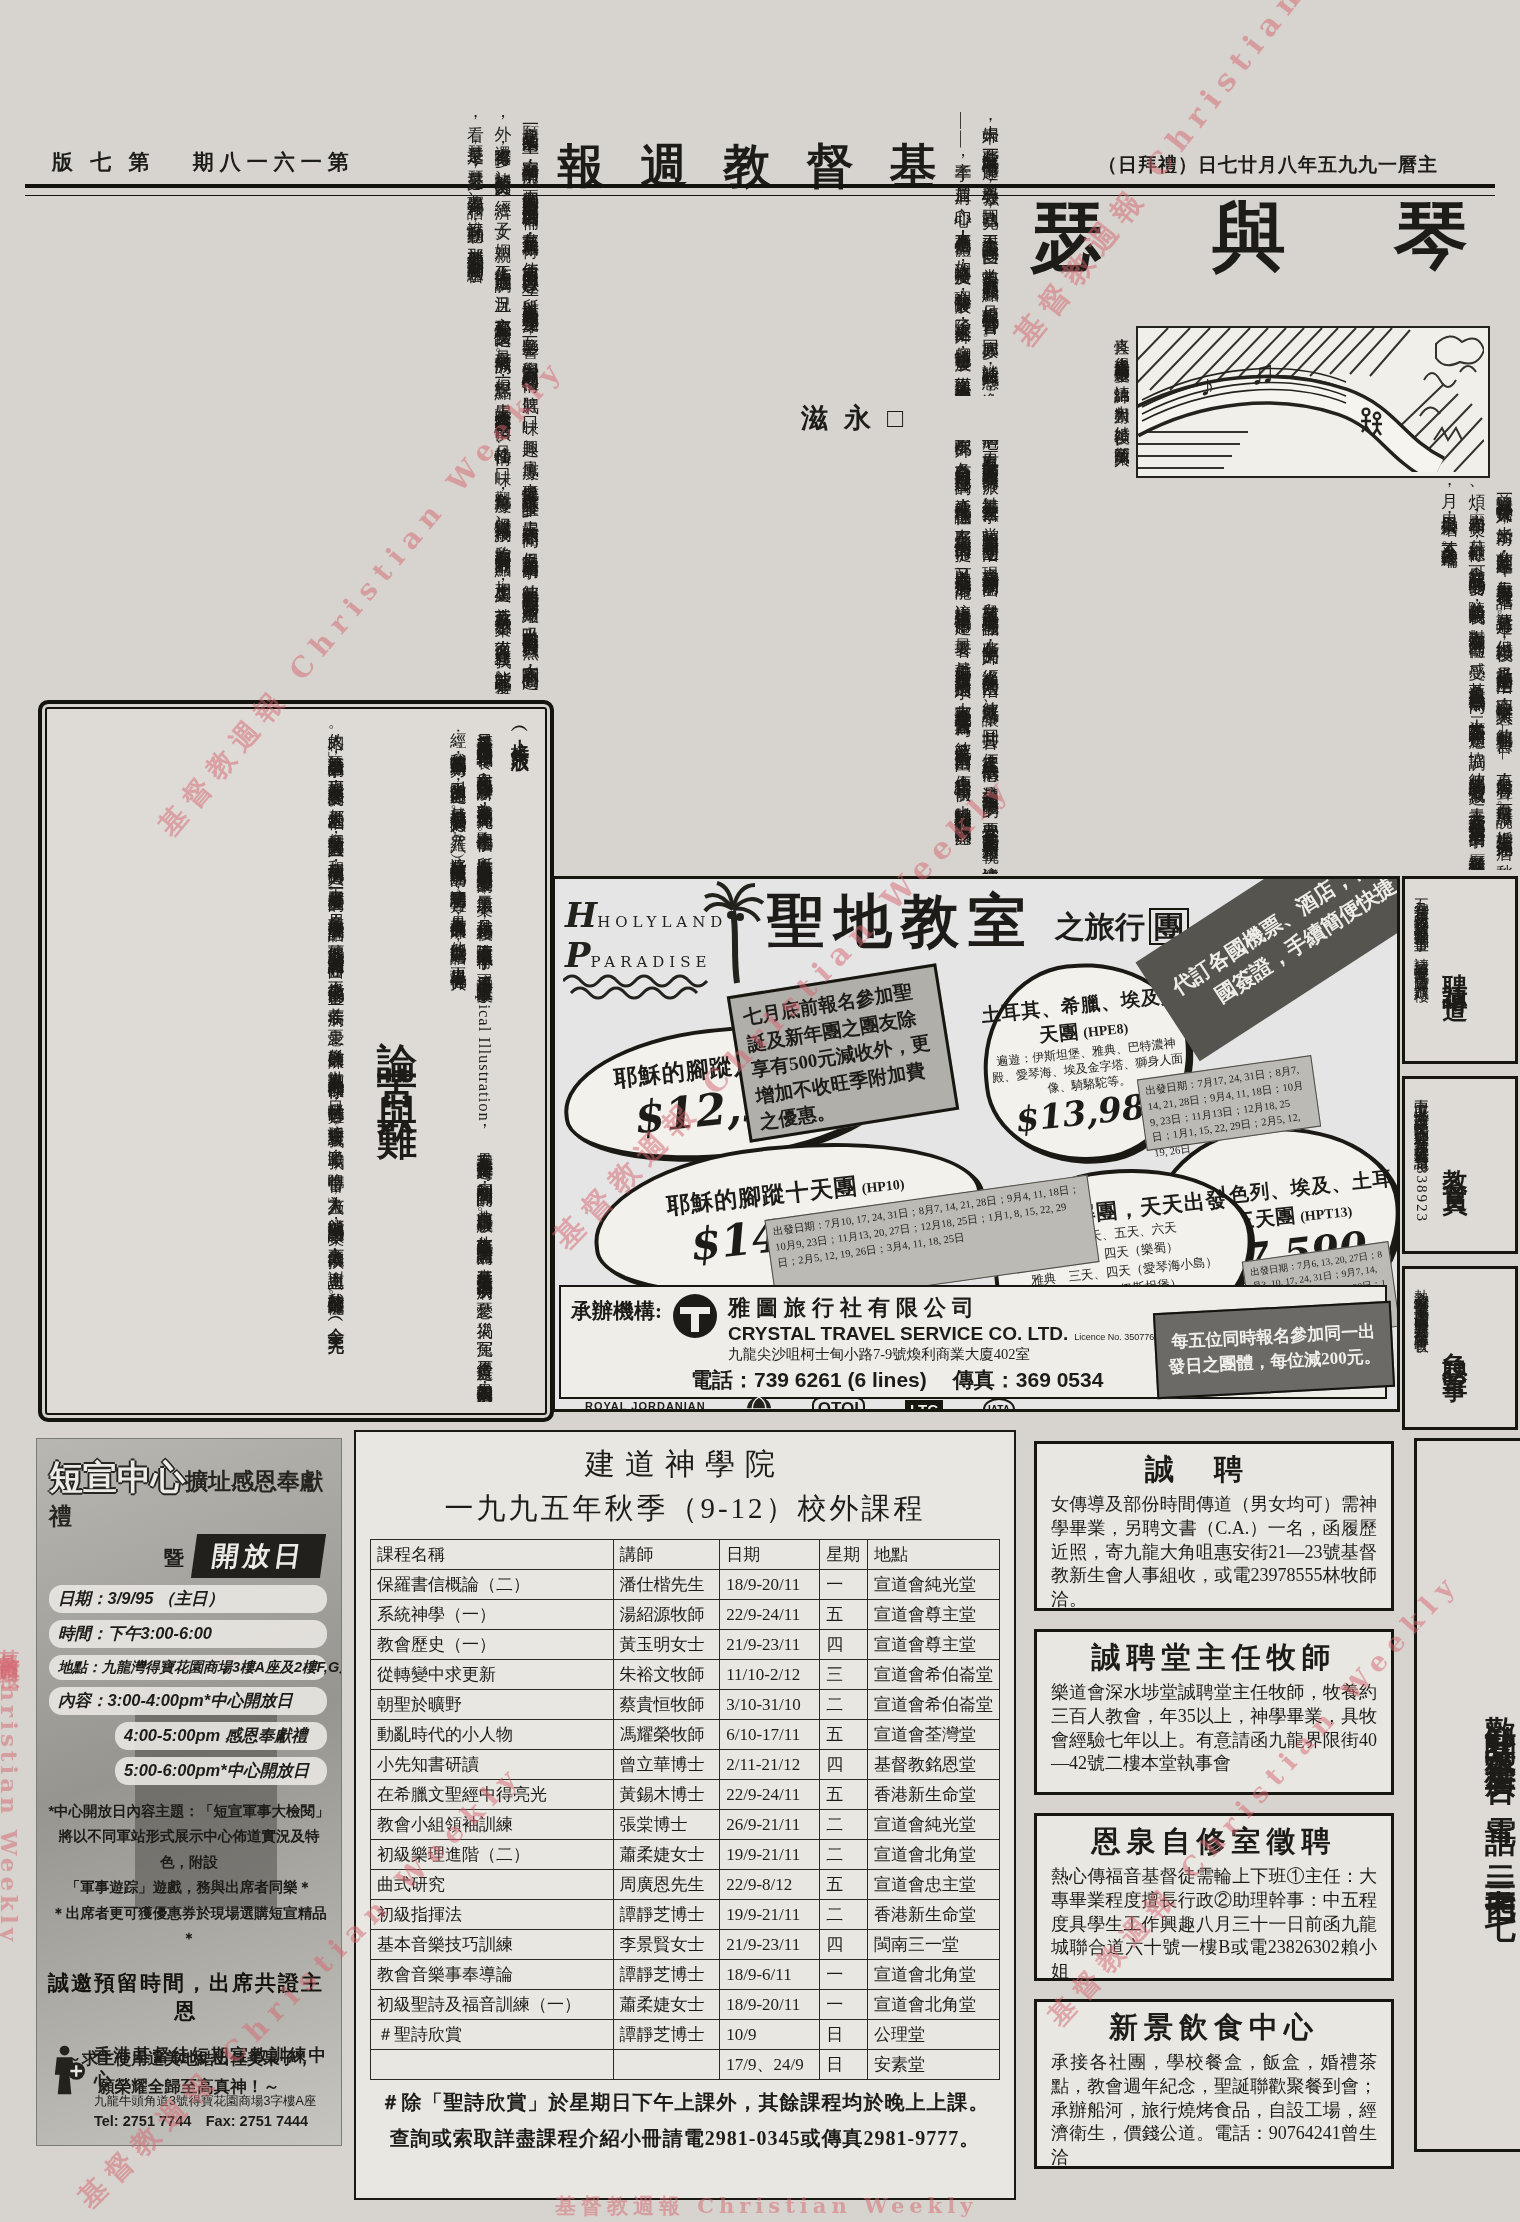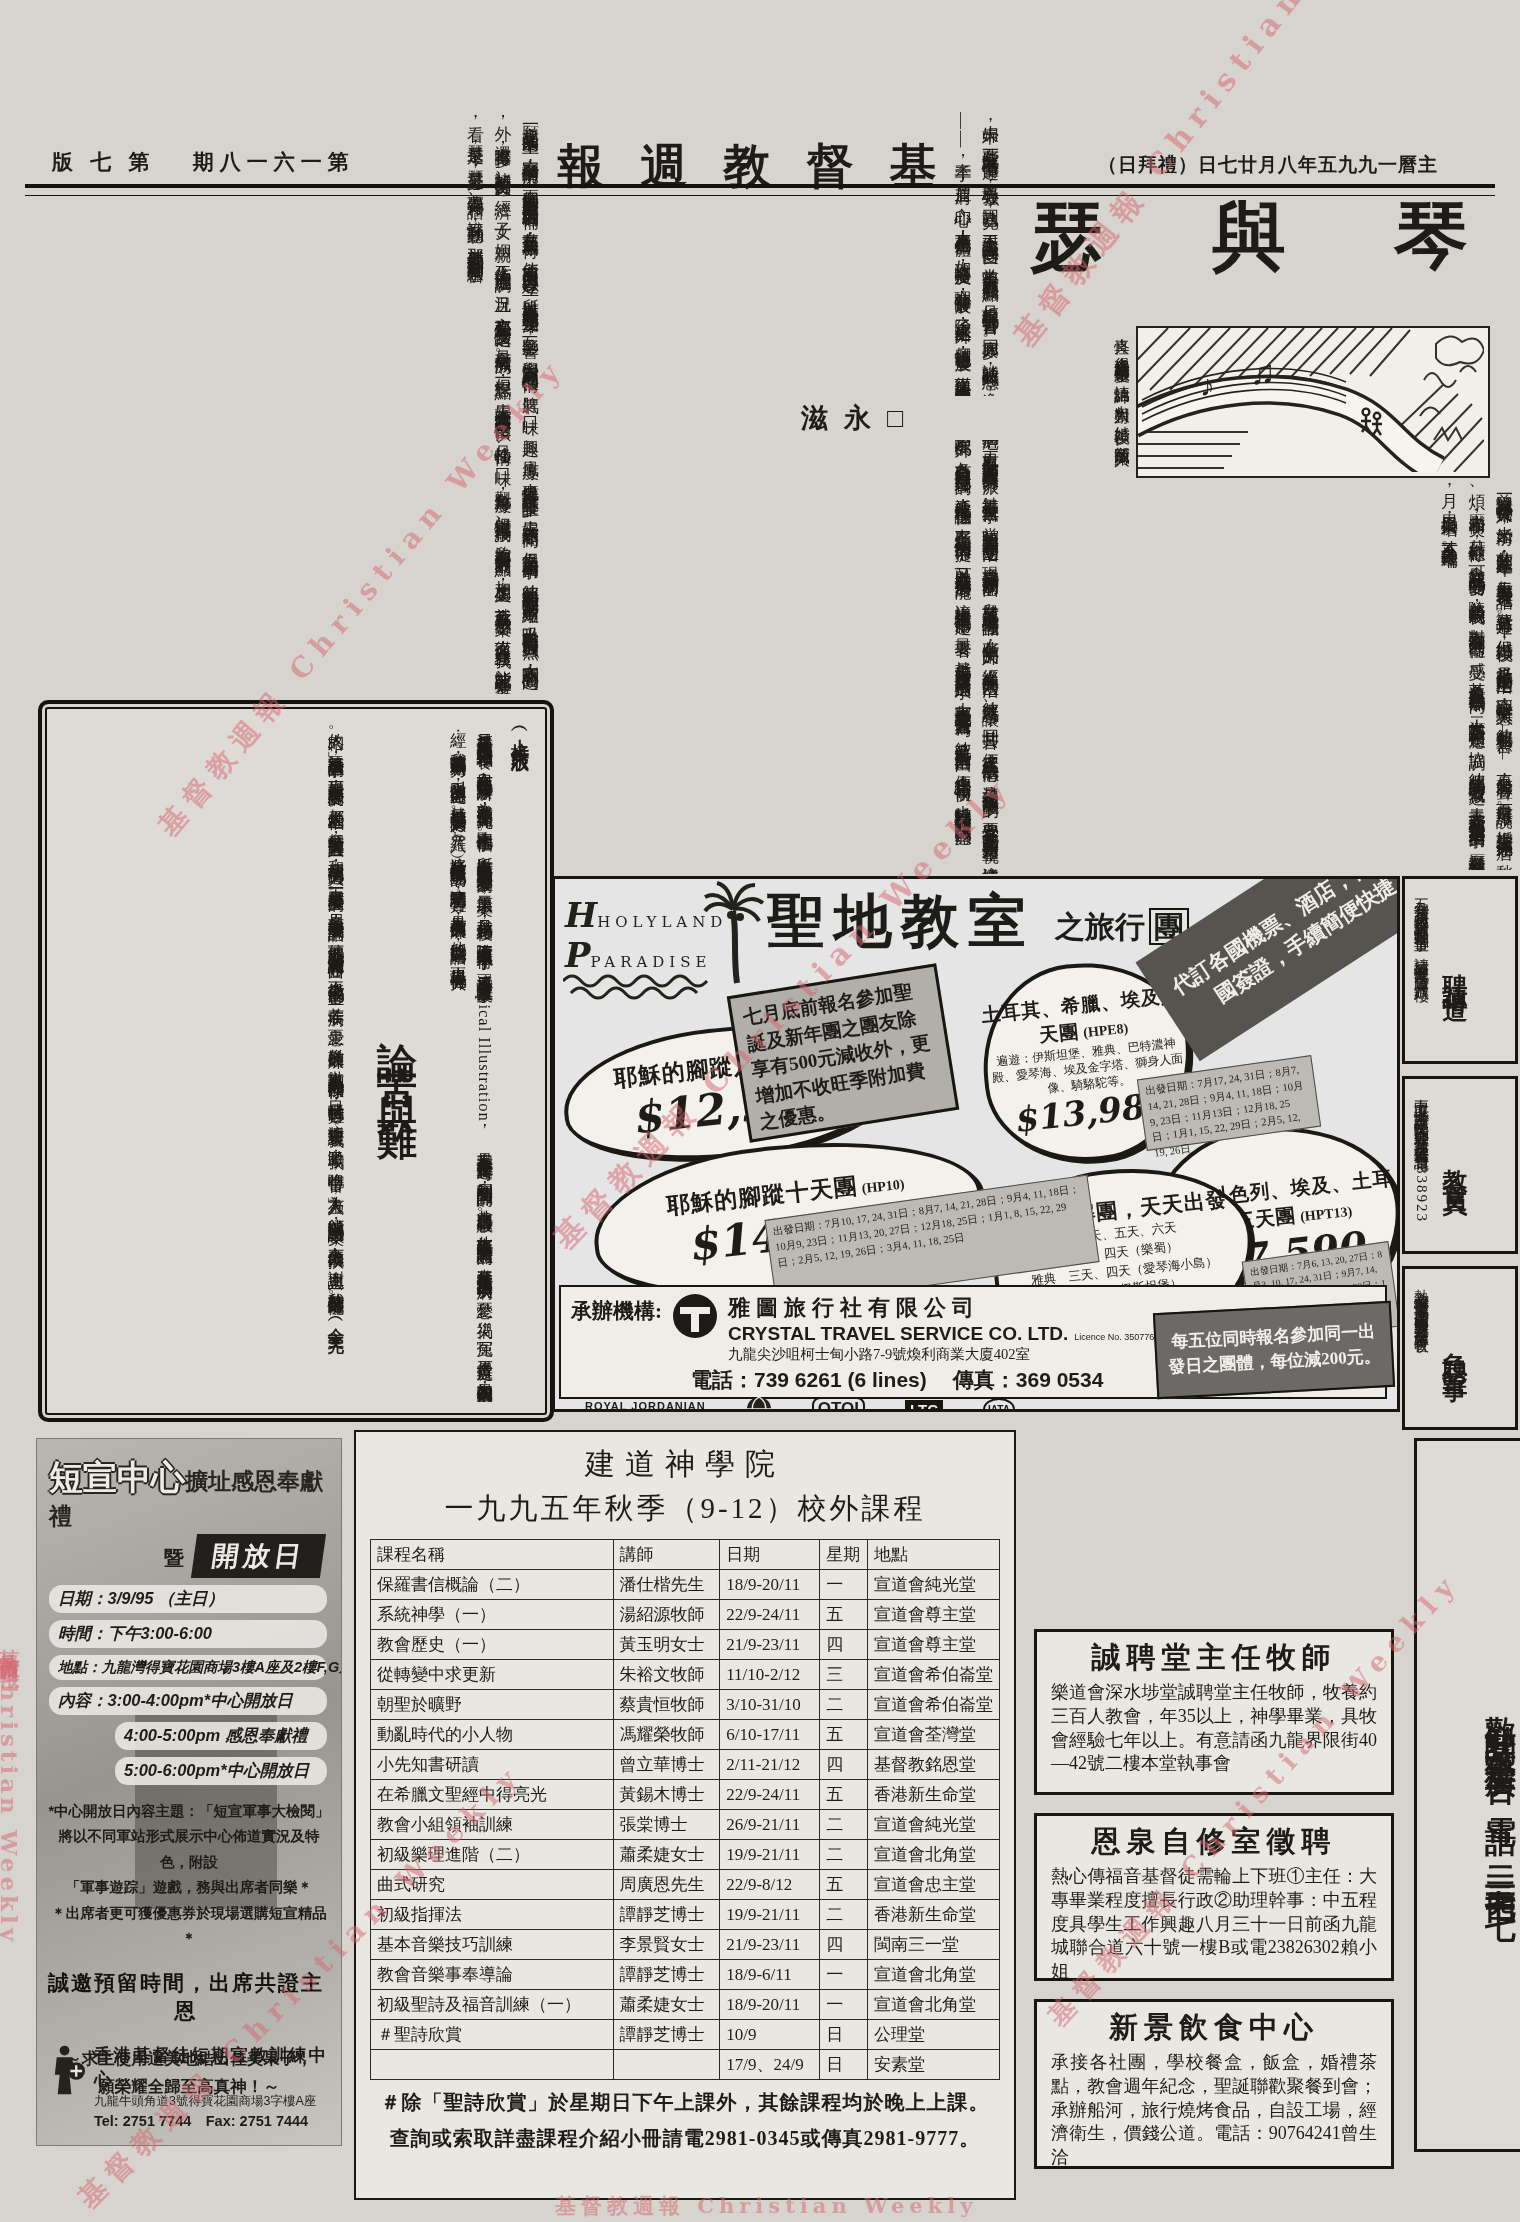--- a/index.html
+++ b/index.html
@@ -479,20 +479,24 @@
         <path d="M30 22 v12 M24 28 h12" stroke="#e9e7e2" stroke-width="2.4" fill="none"></path>
       </svg>
       <div>
         <div class="m-org">香港基督徒短期宣教訓練中心</div>
         <div class="m-addr">九龍牛頭角道3號得寶花園商場3字樓A座</div>
         <div class="m-tel">Tel: 2751 7744　Fax: 2751 7444</div>
       </div>
     </div>
   </div>
 
+  <div class="rad" id="rad1">
+    <div class="rad-title">誠聘</div>
+    <div class="rad-body">女傳導及部份時間傳道（男女均可）需神學畢業，另聘文書（C.A.）一名，函履歷近照，寄九龍大角咀惠安街21—23號基督教新生會人事組收，或電23978555林牧師洽。</div>
+  </div>
   <div class="rad" id="rad2">
     <div class="rad-title">誠聘堂主任牧師</div>
     <div class="rad-body">樂道會深水埗堂誠聘堂主任牧師，牧養約三百人教會，年35以上，神學畢業，具牧會經驗七年以上。有意請函九龍界限街40—42號二樓本堂執事會</div>
   </div>
   <div class="rad" id="rad3">
     <div class="rad-title">恩泉自修室徵聘</div>
     <div class="rad-body">熱心傳福音基督徒需輪上下班①主任：大專畢業程度擅長行政②助理幹事：中五程度具學生工作興趣八月三十一日前函九龍城聯合道六十號一樓B或電23826302賴小姐</div>
   </div>
   <div class="rad" id="rad4">
     <div class="rad-title">新景飲食中心</div>

